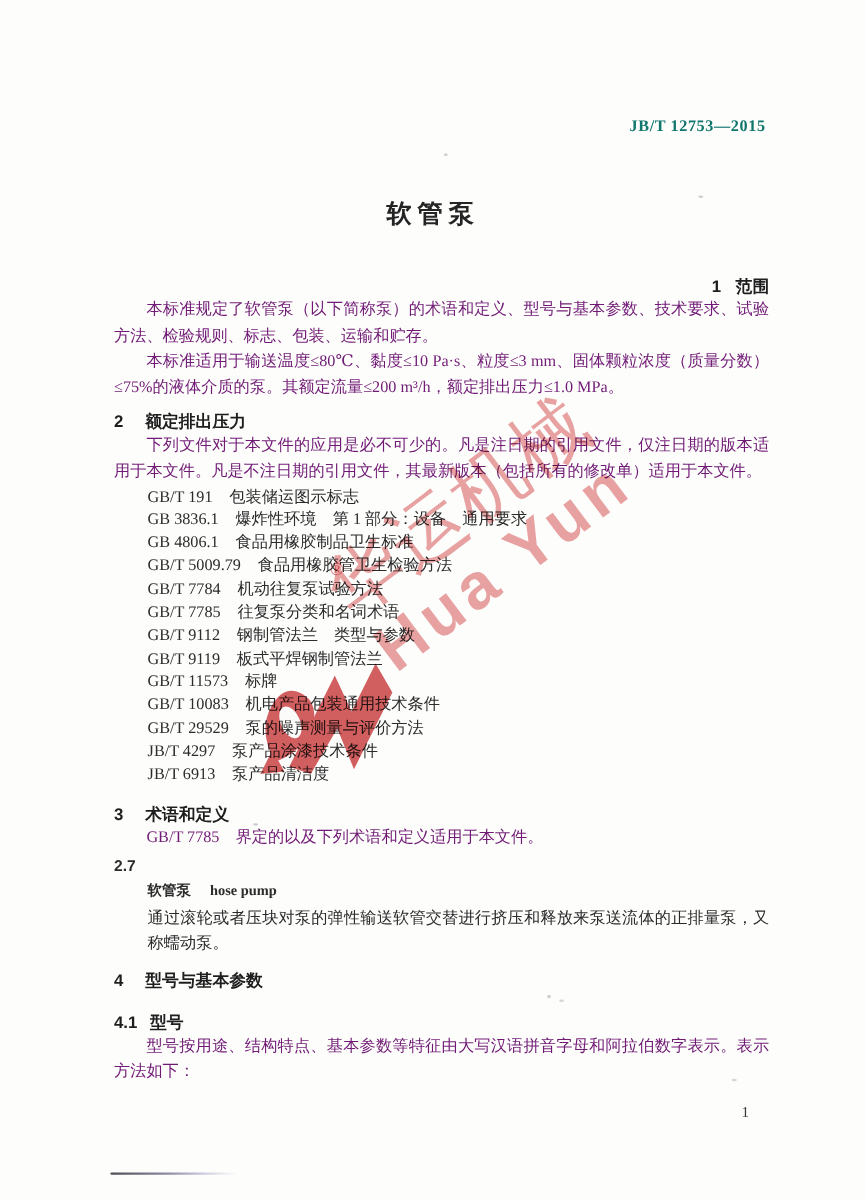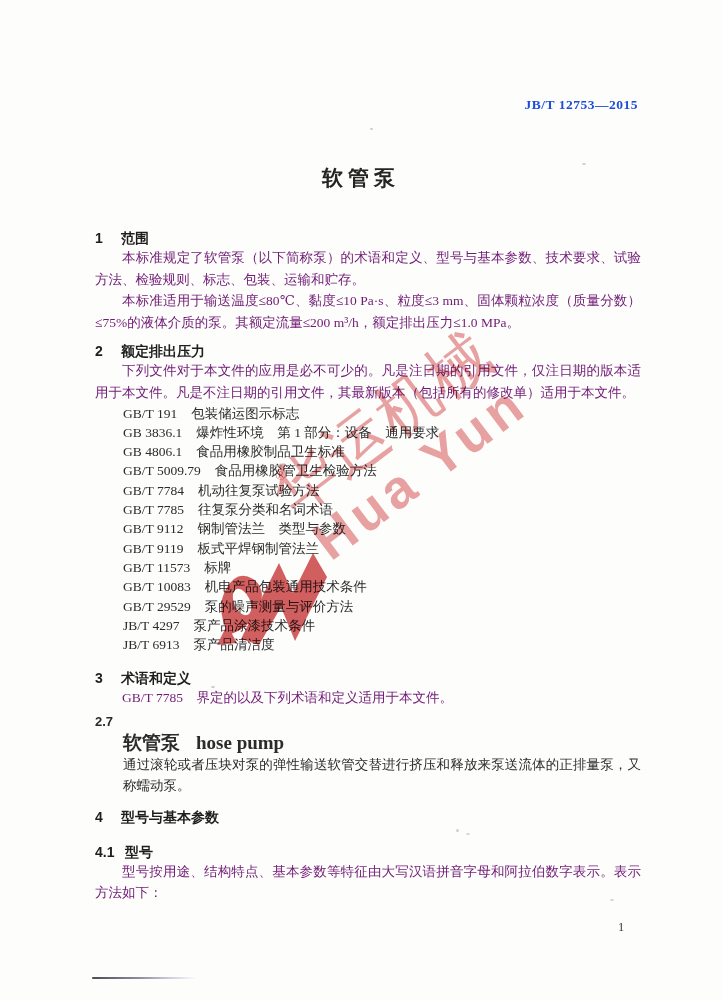--- a/index.html
+++ b/index.html
@@ -5,49 +5,49 @@
   html,body{margin:0;padding:0;background:#e9e9e9;}
   .page{
     position:relative;width:722px;height:1000px;margin:0 auto;
     background:#fdfdfc;overflow:hidden;
     font-family:"Liberation Serif","DejaVu Serif",serif;
     color:#2b2b2b;
   }
   .content{position:absolute;left:95px;top:0;width:546px;z-index:1;}
   .doc-code{
     position:absolute;top:97px;right:84px;z-index:1;
-    font-size:13.5px;font-weight:bold;letter-spacing:.5px;color:#1d4ed8;
+    font-size:13.5px;font-weight:bold;letter-spacing:.5px;color:#0f766e;
   }
   .doc-title{
     position:absolute;top:164px;left:0;width:722px;text-align:center;z-index:1;
     font-family:"Liberation Sans","DejaVu Sans",sans-serif;
     font-size:21px;font-weight:600;letter-spacing:5px;color:#242424;
   }
   .sec-h{
     font-family:"Liberation Sans","DejaVu Sans",sans-serif;
     font-size:14px;font-weight:bold;color:#1e1e1e;line-height:18px;
   }
   .sec-h .num{display:inline-block;min-width:14px;margin-right:12px;}
   .sub-h .num{min-width:22px;margin-right:8px;}
   p.body-p{
     margin:0;font-size:13.5px;line-height:21.6px;text-align:justify;
     text-indent:2em;color:#701a75;
   }
-  .h-s1{margin-top:229px;}
+  .h-s1{margin-top:229px;text-align:right;}
   .p-scope1{margin-top:15px;}
   .p-scope2{margin-top:0;}
   .h-s2{margin-top:9px;}
   .p-ref-intro{margin-top:16px;}
   .ref-list{margin-top:0;padding-left:28px;font-size:13.5px;line-height:19.3px;}
   .ref-item .code{display:inline-block;margin-right:14px;}
   .h-s3{margin-top:15px;}
   .p-terms-intro{margin-top:17px;}
   .term-num{margin-top:2px;font-size:13px;font-weight:bold;
     font-family:"Liberation Sans","DejaVu Sans",sans-serif;line-height:21px;}
-  .term-line{margin:0 0 0 28px;font-size:19px;line-height:21.6px;font-weight:bold;}
+  .term-line{margin:0 0 0 28px;font-size:12px;line-height:21.6px;font-weight:bold;}
   .term-line .en{margin-left:16px;font-family:"Liberation Serif",serif;}
   .term-def{margin:0 0 0 28px;font-size:13.5px;line-height:21.6px;text-align:justify;}
   .h-s4{margin-top:11px;}
   .h-s41{margin-top:17px;}
   .p-model{margin-top:9px;}
   .page-num{position:absolute;left:618px;top:920px;z-index:1;
     font-size:12.5px;color:#3a3a3a;}
   
   .watermark{position:absolute;left:180px;top:305px;width:470px;height:360px;
     z-index:2;pointer-events:none;mix-blend-mode:multiply;}

